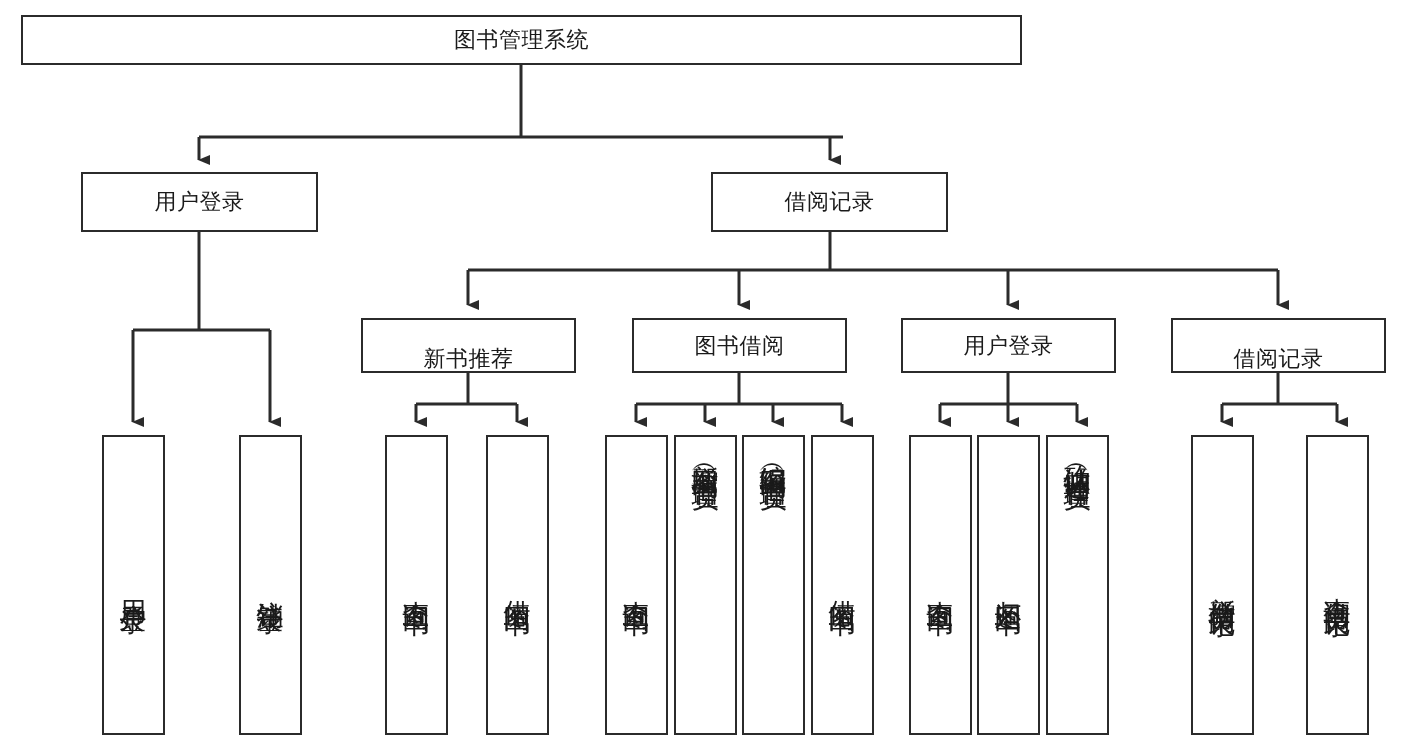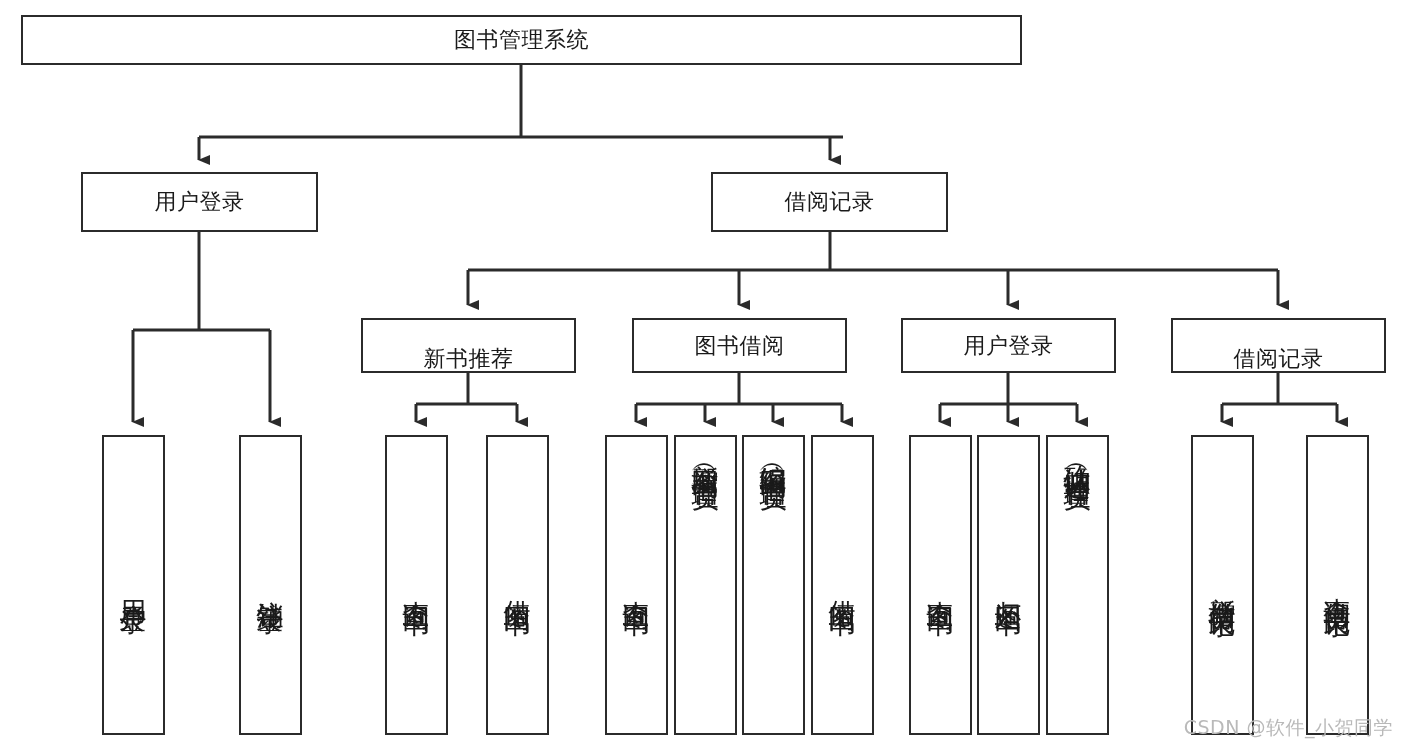--- a/index.html
+++ b/index.html
@@ -202,15 +202,14 @@
   </div>
 
   <div class="node vertical centered" style="left:1191px; top:435px; width:63px; height:300px;">
     <span class="label">新增借阅记录</span>
   </div>
 
   <div class="node vertical centered" style="left:1306px; top:435px; width:63px; height:300px;">
     <span class="label">查询借阅记录</span>
   </div>
 
-  <div id="watermark">CSDN @软件_小贺同学</div>
 
 </div>
 
 </body></html>

